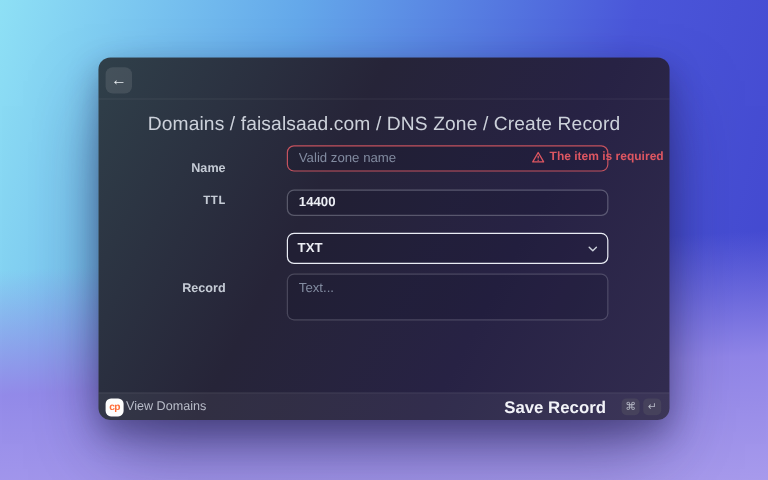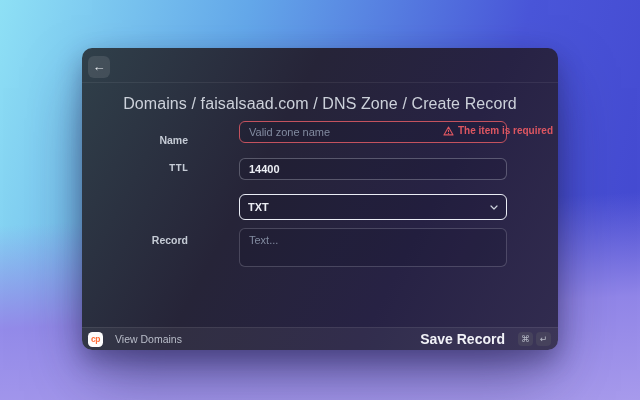--- a/index.html
+++ b/index.html
@@ -129,21 +129,21 @@
     width: 15px; height: 15px;
     background: #fdfdfd;
     border-radius: 4.5px;
     color: #ff6c37;
     font-size: 8.5px; font-weight: 700;
     letter-spacing: -0.4px;
     display: flex; align-items: center; justify-content: center;
     flex: 0 0 auto;
   }
   .view-domains {
-    margin-left: 12px;
+    margin-left: 2px;
     font-size: 10.5px;
     color: #b9bdc9;
     cursor: pointer;
   }
   .footer-spacer { flex: 1; }
   .save-record {
     font-size: 14px; font-weight: 700;
     color: #f1f2f7;
     cursor: pointer;
     margin-right: 10px;

